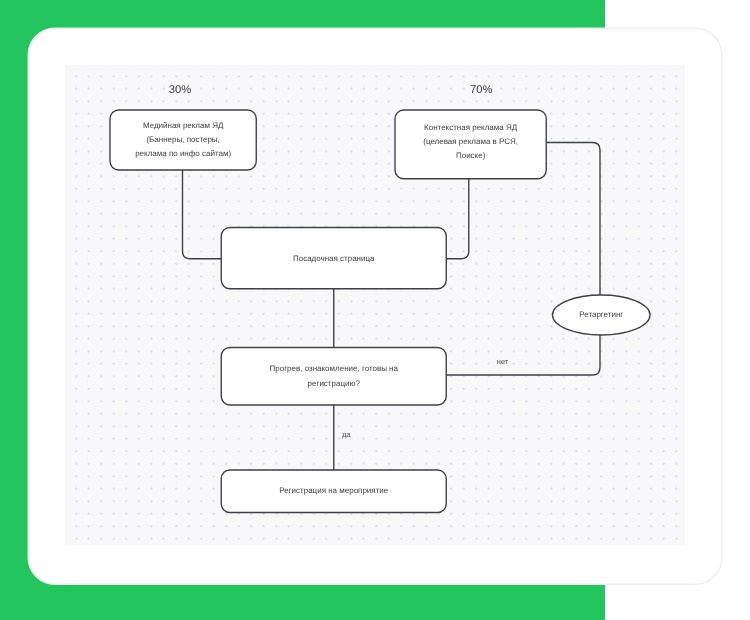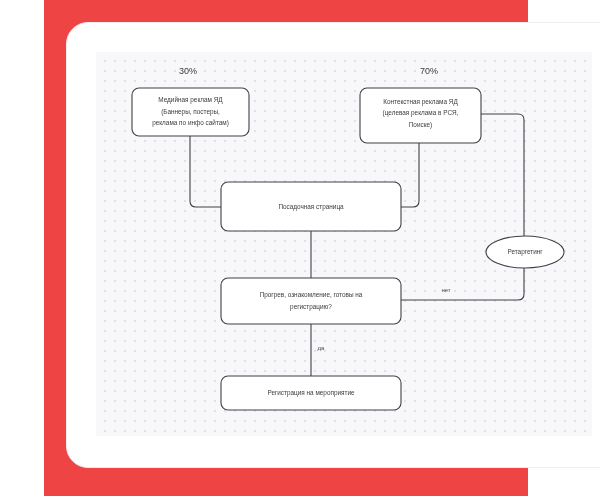--- a/index.html
+++ b/index.html
@@ -10,22 +10,21 @@
   body {
     width: 600px;
     height: 496px;
     font-family: "Liberation Sans", sans-serif;
     overflow: hidden;
   }
   #screen {
     position: relative;
     width: 484px;
     height: 496px;
-    background: #ef4444;
-    margin-left: 44px;
+    background: #22c55e;
   }
   
   #card {
     position: absolute;
     left: 22px;
     top: 22px;
     width: 556px;
     height: 446px;
     background: #ffffff;
     border: 1px solid #ececf1;

